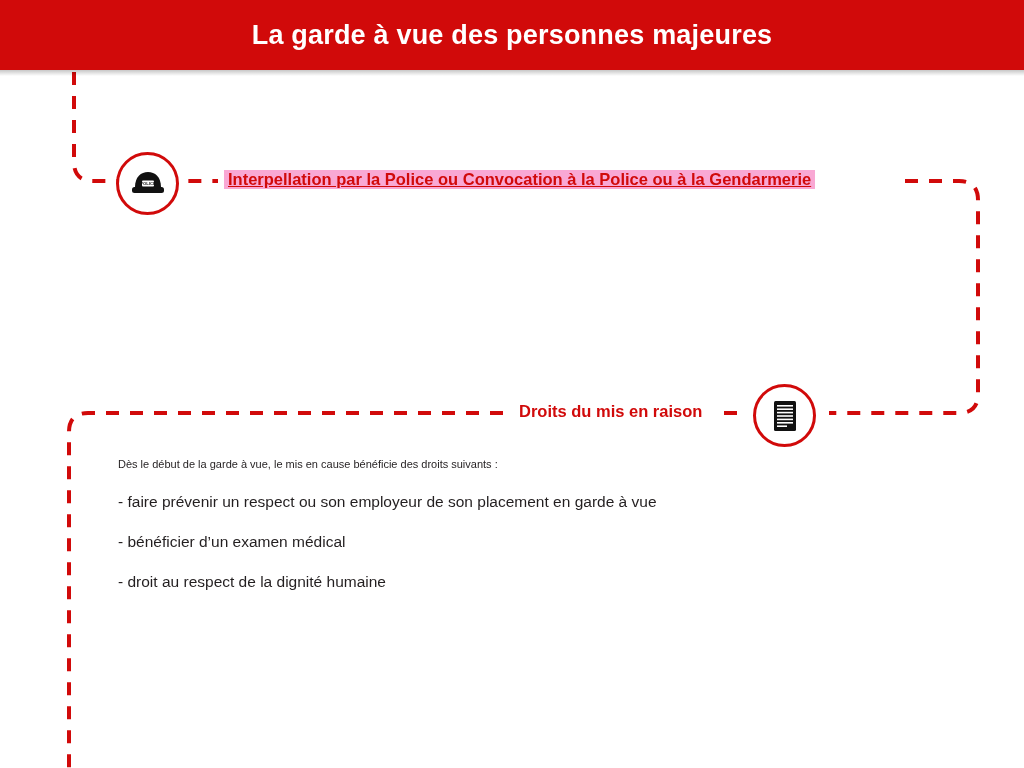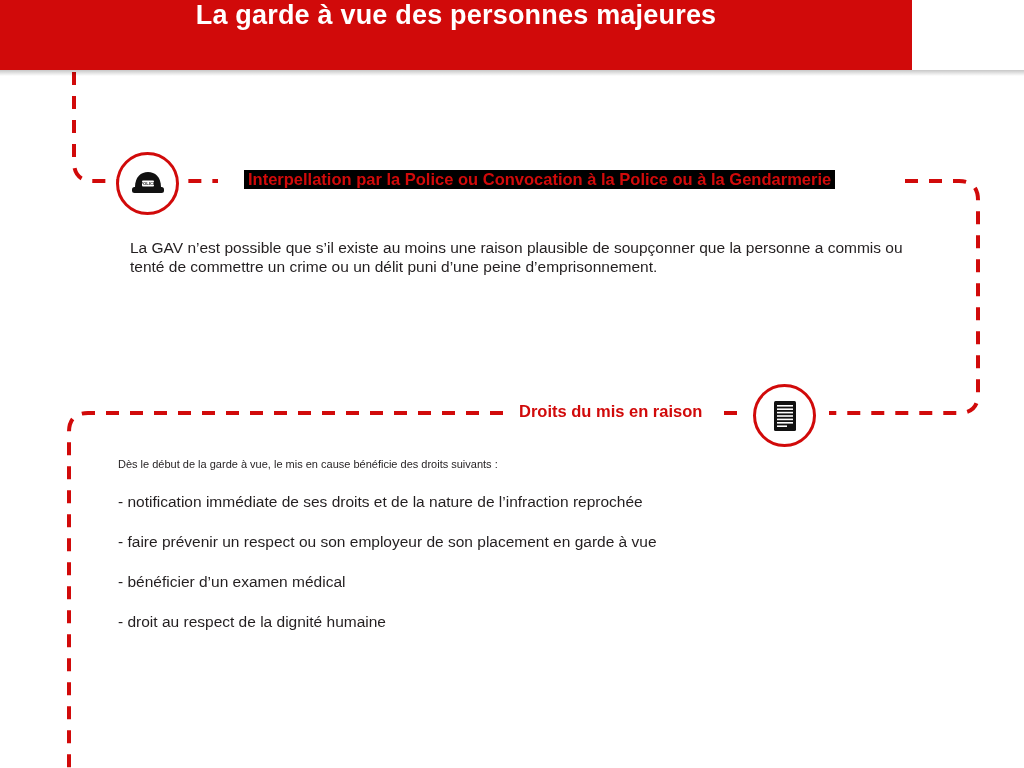--- a/index.html
+++ b/index.html
@@ -13,25 +13,25 @@
     background: #ffffff;
     font-family: "Liberation Sans", sans-serif;
     position: relative;
   }
 
   
   .header {
     position: absolute;
     left: 0;
     top: 0;
-    width: 912px;
+    width: 1024px;
     height: 70px;
     background: #d10a0a;
     display: flex;
-    align-items: flex-start;
+    align-items: center;
     justify-content: center;
     z-index: 5;
   }
   .header-shadow {
     position: absolute;
     left: 0;
     top: 70px;
     width: 1024px;
     height: 6px;
     background: linear-gradient(to bottom, rgba(0,0,0,0.22), rgba(0,0,0,0));
@@ -81,29 +81,30 @@
     border-radius: 50%;
     background: #ffffff;
     display: flex;
     align-items: center;
     justify-content: center;
     z-index: 3;
   }
 
   .label-1 {
     position: absolute;
-    left: 244px;
+    left: 224px;
     top: 170px;
     color: #d10a0a;
     font-size: 16.5px;
     font-weight: bold;
     white-space: nowrap;
-    background: #000000;
+    background: #f9a8d4;
     padding: 0 4px;
     z-index: 3;
+    text-decoration: underline;
   }
   .label-2 {
     position: absolute;
     left: 515px;
     top: 402px;
     color: #d10a0a;
     font-size: 16.5px;
     font-weight: bold;
     white-space: nowrap;
     background: #ffffff;
@@ -167,21 +168,20 @@
     <path d="M4 17 C4 7 10 2 17 2 C24 2 30 7 30 17 Z" fill="#111111"></path>
     <rect x="1" y="17" width="32" height="6" rx="2.5" fill="#111111"></rect>
     <rect x="11" y="10.5" width="12" height="6" rx="1" fill="#ffffff"></rect>
     <text x="17" y="15.2" font-family="Liberation Sans, sans-serif" font-size="4.2" font-weight="bold" fill="#111111" text-anchor="middle">POLICE</text>
   </svg>
 </div>
 
 <div class="label-1">Interpellation par la Police ou Convocation à la Police ou à la Gendarmerie</div>
 
 <div class="body-1">
-  <p>La GAV n’est possible que s’il existe au moins une raison plausible de soupçonner que la personne a commis ou tenté de commettre un crime ou un délit puni d’une peine d’emprisonnement.</p>
 </div>
 
 <div class="node-doc">
   <svg width="28" height="34" viewBox="0 0 28 34" xmlns="http://www.w3.org/2000/svg">
     <rect x="3" y="2" width="22" height="30" rx="1.5" fill="#111111"></rect>
     <g fill="#ffffff">
       <rect x="6" y="6" width="16" height="1.6"></rect>
       <rect x="6" y="9.4" width="16" height="1.6"></rect>
       <rect x="6" y="12.8" width="16" height="1.6"></rect>
       <rect x="6" y="16.2" width="16" height="1.6"></rect>
@@ -189,17 +189,16 @@
       <rect x="6" y="23" width="16" height="1.6"></rect>
       <rect x="6" y="26.4" width="10" height="1.6"></rect>
     </g>
   </svg>
 </div>
 
 <div class="label-2">Droits du mis en raison</div>
 
 <div class="body-2">
   <p class="intro">Dès le début de la garde à vue, le mis en cause bénéficie des droits suivants :</p>
-  <p class="item">- notification immédiate de ses droits et de la nature de l’infraction reprochée</p>
   <p class="item">- faire prévenir un respect ou son employeur de son placement en garde à vue</p>
   <p class="item">- bénéficier d’un examen médical</p>
   <p class="item">- droit au respect de la dignité humaine</p>
 </div>
 
 </body></html>

